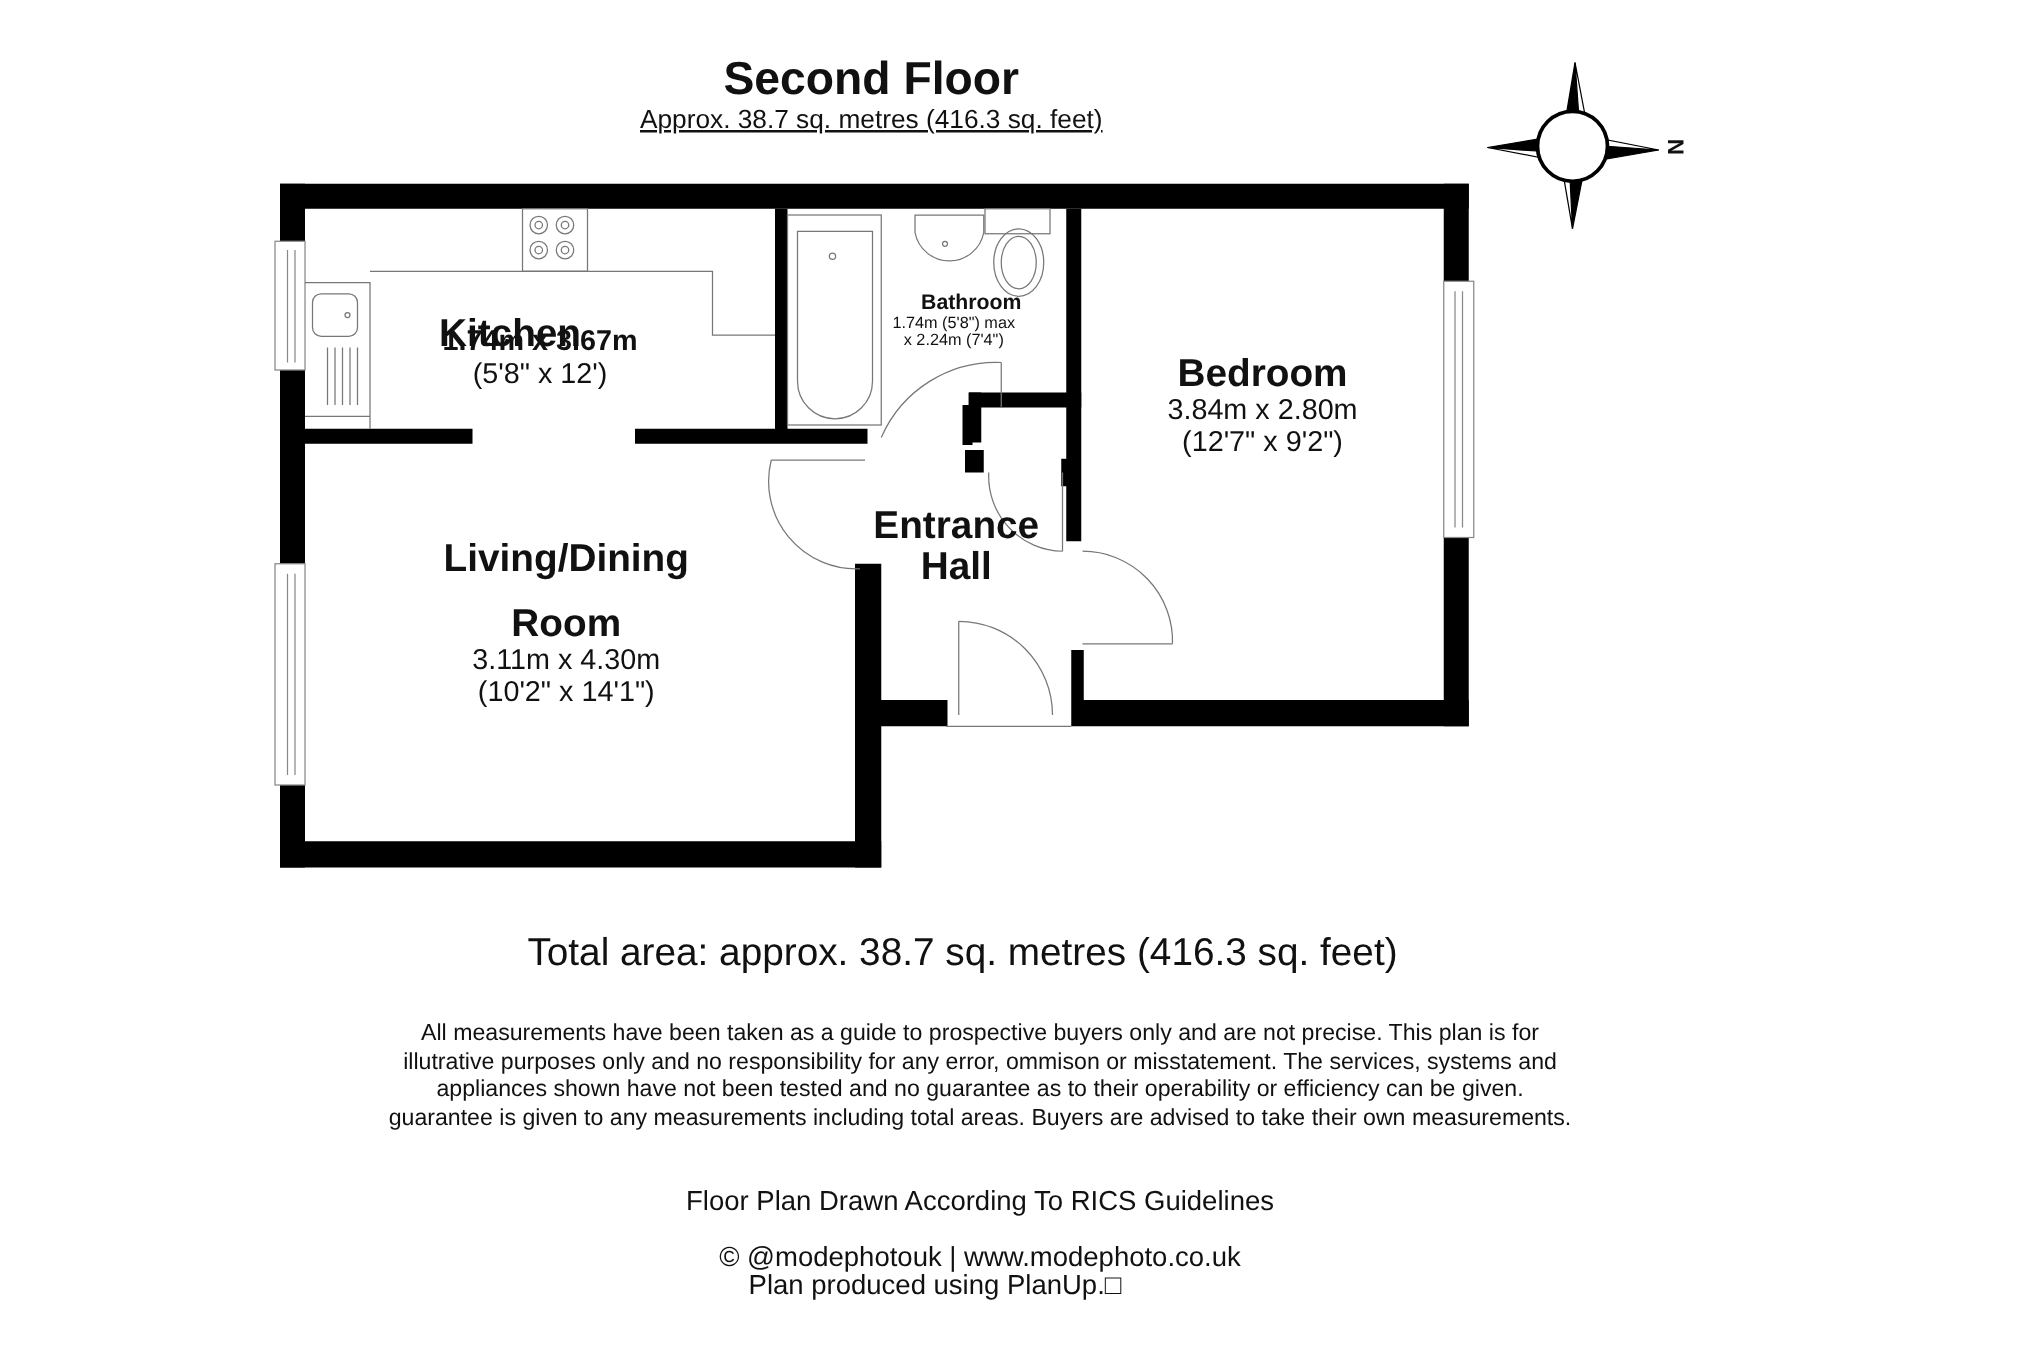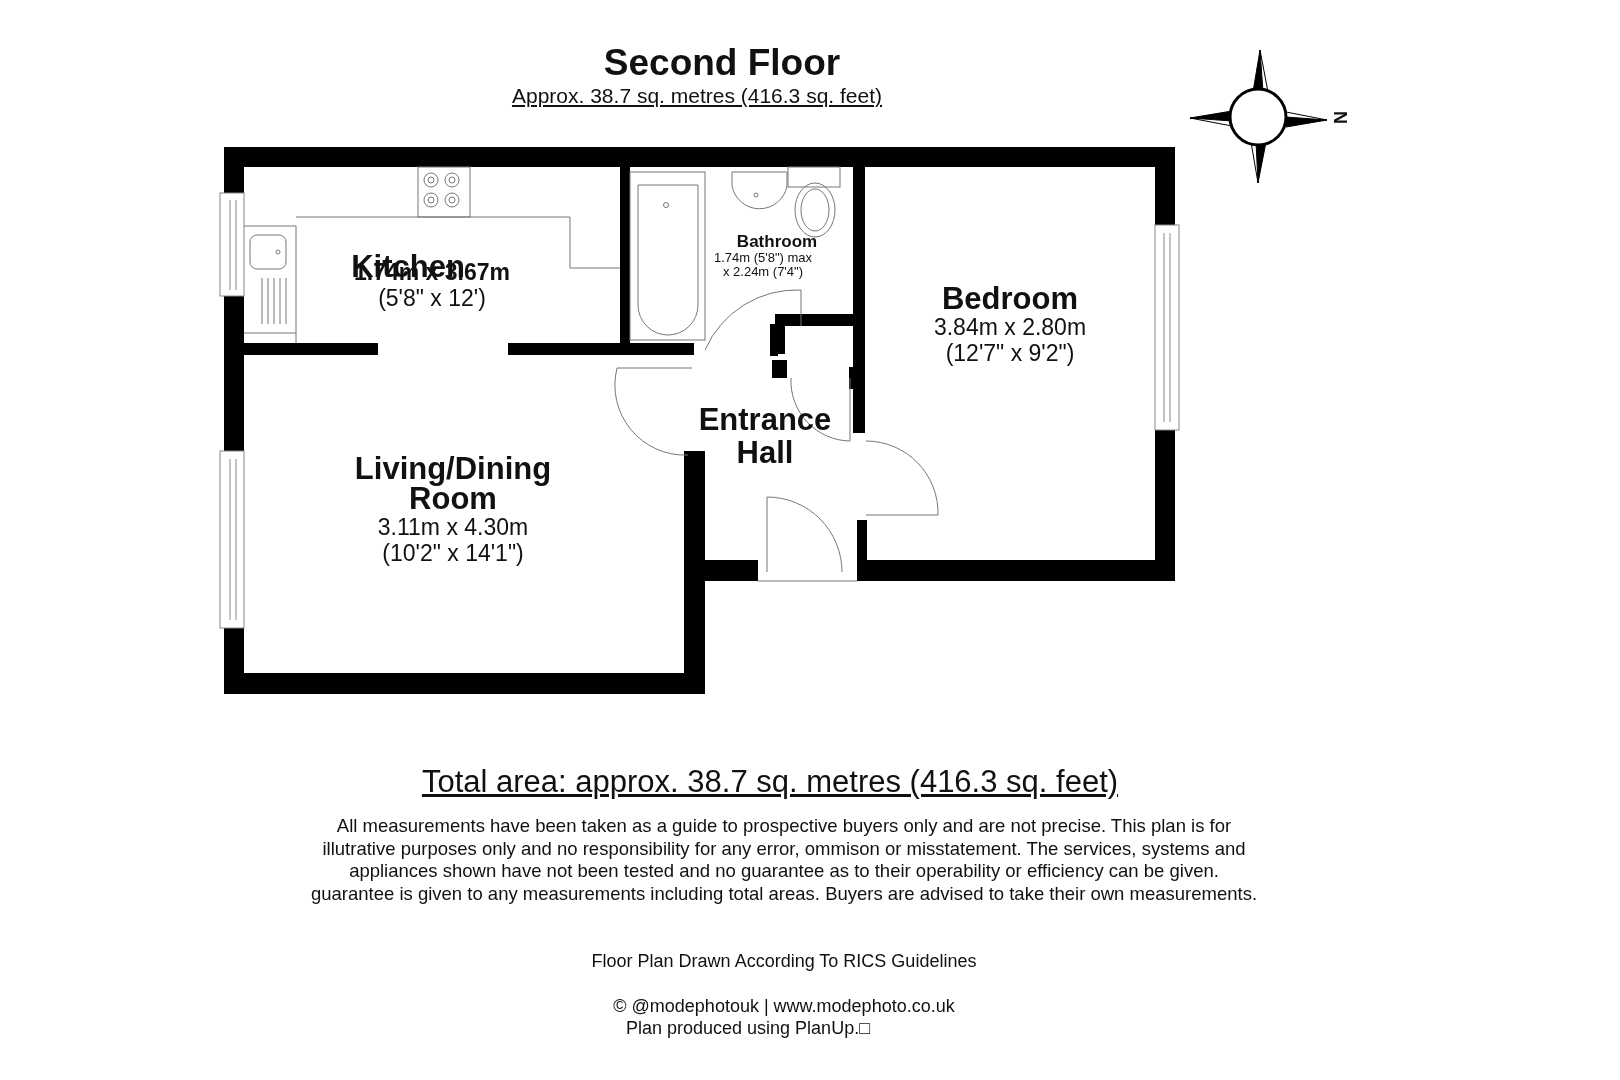--- a/index.html
+++ b/index.html
@@ -1,27 +1,27 @@
 <!DOCTYPE html>
 <html><head>
 <meta charset="utf-8">
 <style>
   html, body { margin:0; padding:0; background:#ffffff; }
   body { width:1620px; height:1080px; position:relative; overflow:hidden; font-family:"Liberation Sans", sans-serif; color:#111; }
   .abs { position:absolute; }
   .center-text { position:absolute; text-align:center; white-space:nowrap; transform:translateX(-50%); }
-  .title { font-weight:bold; font-size:37px; line-height:40px;margin-left:25px; }
+  .title { font-weight:bold; font-size:37px; line-height:40px; }
   .subtitle { font-size:21px; line-height:24px;text-decoration:underline; }
   .room-name { font-weight:bold; font-size:31px; line-height:33px; }
   .room-dim { font-size:23px; line-height:25px; }
   .bath-name { font-weight:bold; font-size:17px; line-height:19px; }
   .bath-dim { font-size:13px; line-height:14px; }
   .total { font-size:31px; line-height:34px; }
   .disclaimer { font-size:18.5px; line-height:22.5px; text-align:center; }
-  .footer-line { font-size:18px; line-height:22px; }
+  .footer-line { font-size:22px; line-height:22px; }
   svg { position:absolute; left:0; top:0; }
 </style>
 </head>
 <body>
 
 <div class="center-text title" style="left:697px; top:43px;">Second Floor</div>
 <div class="center-text subtitle" style="left:697px; top:84px;">Approx. 38.7 sq. metres (416.3 sq. feet)</div>
 
 <svg width="1620" height="1080" viewBox="0 0 1620 1080" style="pointer-events:none;">
   <g stroke="#000" stroke-width="1">
@@ -159,26 +159,26 @@
 <div class="center-text bath-dim" style="left:763px; top:251px;">1.74m (5'8") max</div>
 <div class="center-text bath-dim" style="left:763px; top:265px;">x 2.24m (7'4")</div>
 
 <div class="center-text room-name" style="left:1010px; top:282px;">Bedroom</div>
 <div class="center-text room-dim" style="left:1010px; top:315px;">3.84m x 2.80m</div>
 <div class="center-text room-dim" style="left:1010px; top:341px;">(12'7" x 9'2")</div>
 
 <div class="center-text room-name" style="left:765px; top:403px;">Entrance</div>
 <div class="center-text room-name" style="left:765px; top:436px;">Hall</div>
 
-<div class="center-text room-name" style="left:453px; top:452px;text-align:center;">Living/Dining</div>
+<div class="center-text room-name" style="left:453px; top:430px;text-align:center;">Living/Dining</div>
 <div class="center-text room-name" style="left:453px; top:482px;">Room</div>
 <div class="center-text room-dim" style="left:453px; top:515px;">3.11m x 4.30m</div>
 <div class="center-text room-dim" style="left:453px; top:541px;">(10'2" x 14'1")</div>
 
-<div class="center-text total" style="left:770px; top:765px;text-decoration:underline;">Total area: approx. 38.7 sq. metres (416.3 sq. feet)</div>
+<div class="center-text total" style="left:770px; top:745px;">Total area: approx. 38.7 sq. metres (416.3 sq. feet)</div>
 <div class="abs disclaimer" style="left:250px; top:815px; width:1068px;">
   <div>All measurements have been taken as a guide to prospective buyers only and are not precise. This plan is for</div>
   <div>illutrative purposes only and no responsibility for any error, ommison or misstatement. The services, systems and</div>
   <div>appliances shown have not been tested and no guarantee as to their operability or efficiency can be given.</div>
   <div>guarantee is given to any measurements including total areas. Buyers are advised to take their own measurements.</div>
 </div>
 <div class="center-text footer-line" style="left:784px; top:950px;">Floor Plan Drawn According To RICS Guidelines</div>
 <div class="center-text footer-line" style="left:784px; top:995px;">© @modephotouk | www.modephoto.co.uk</div>
 <div class="center-text footer-line" style="left:748px; top:1017px;">Plan produced using PlanUp.□</div>
 

